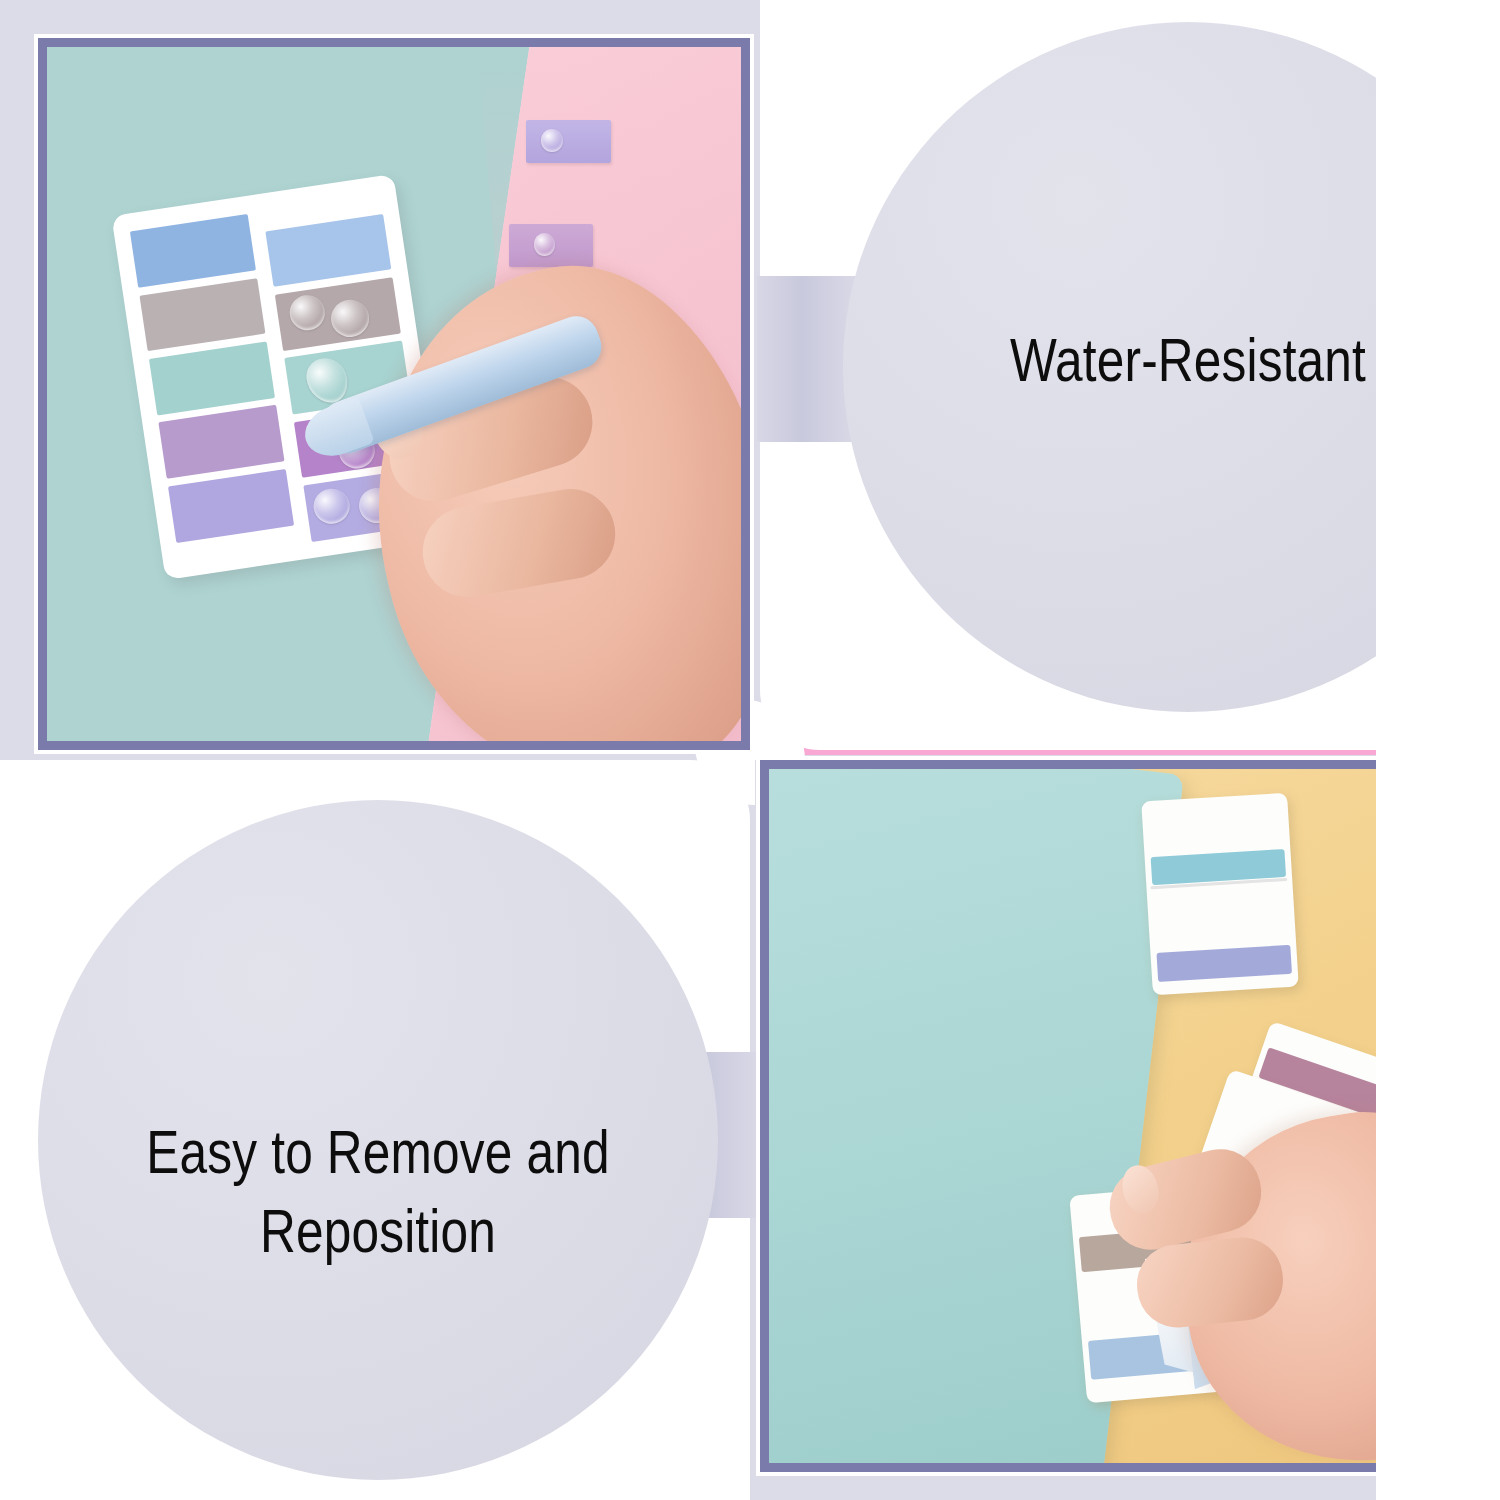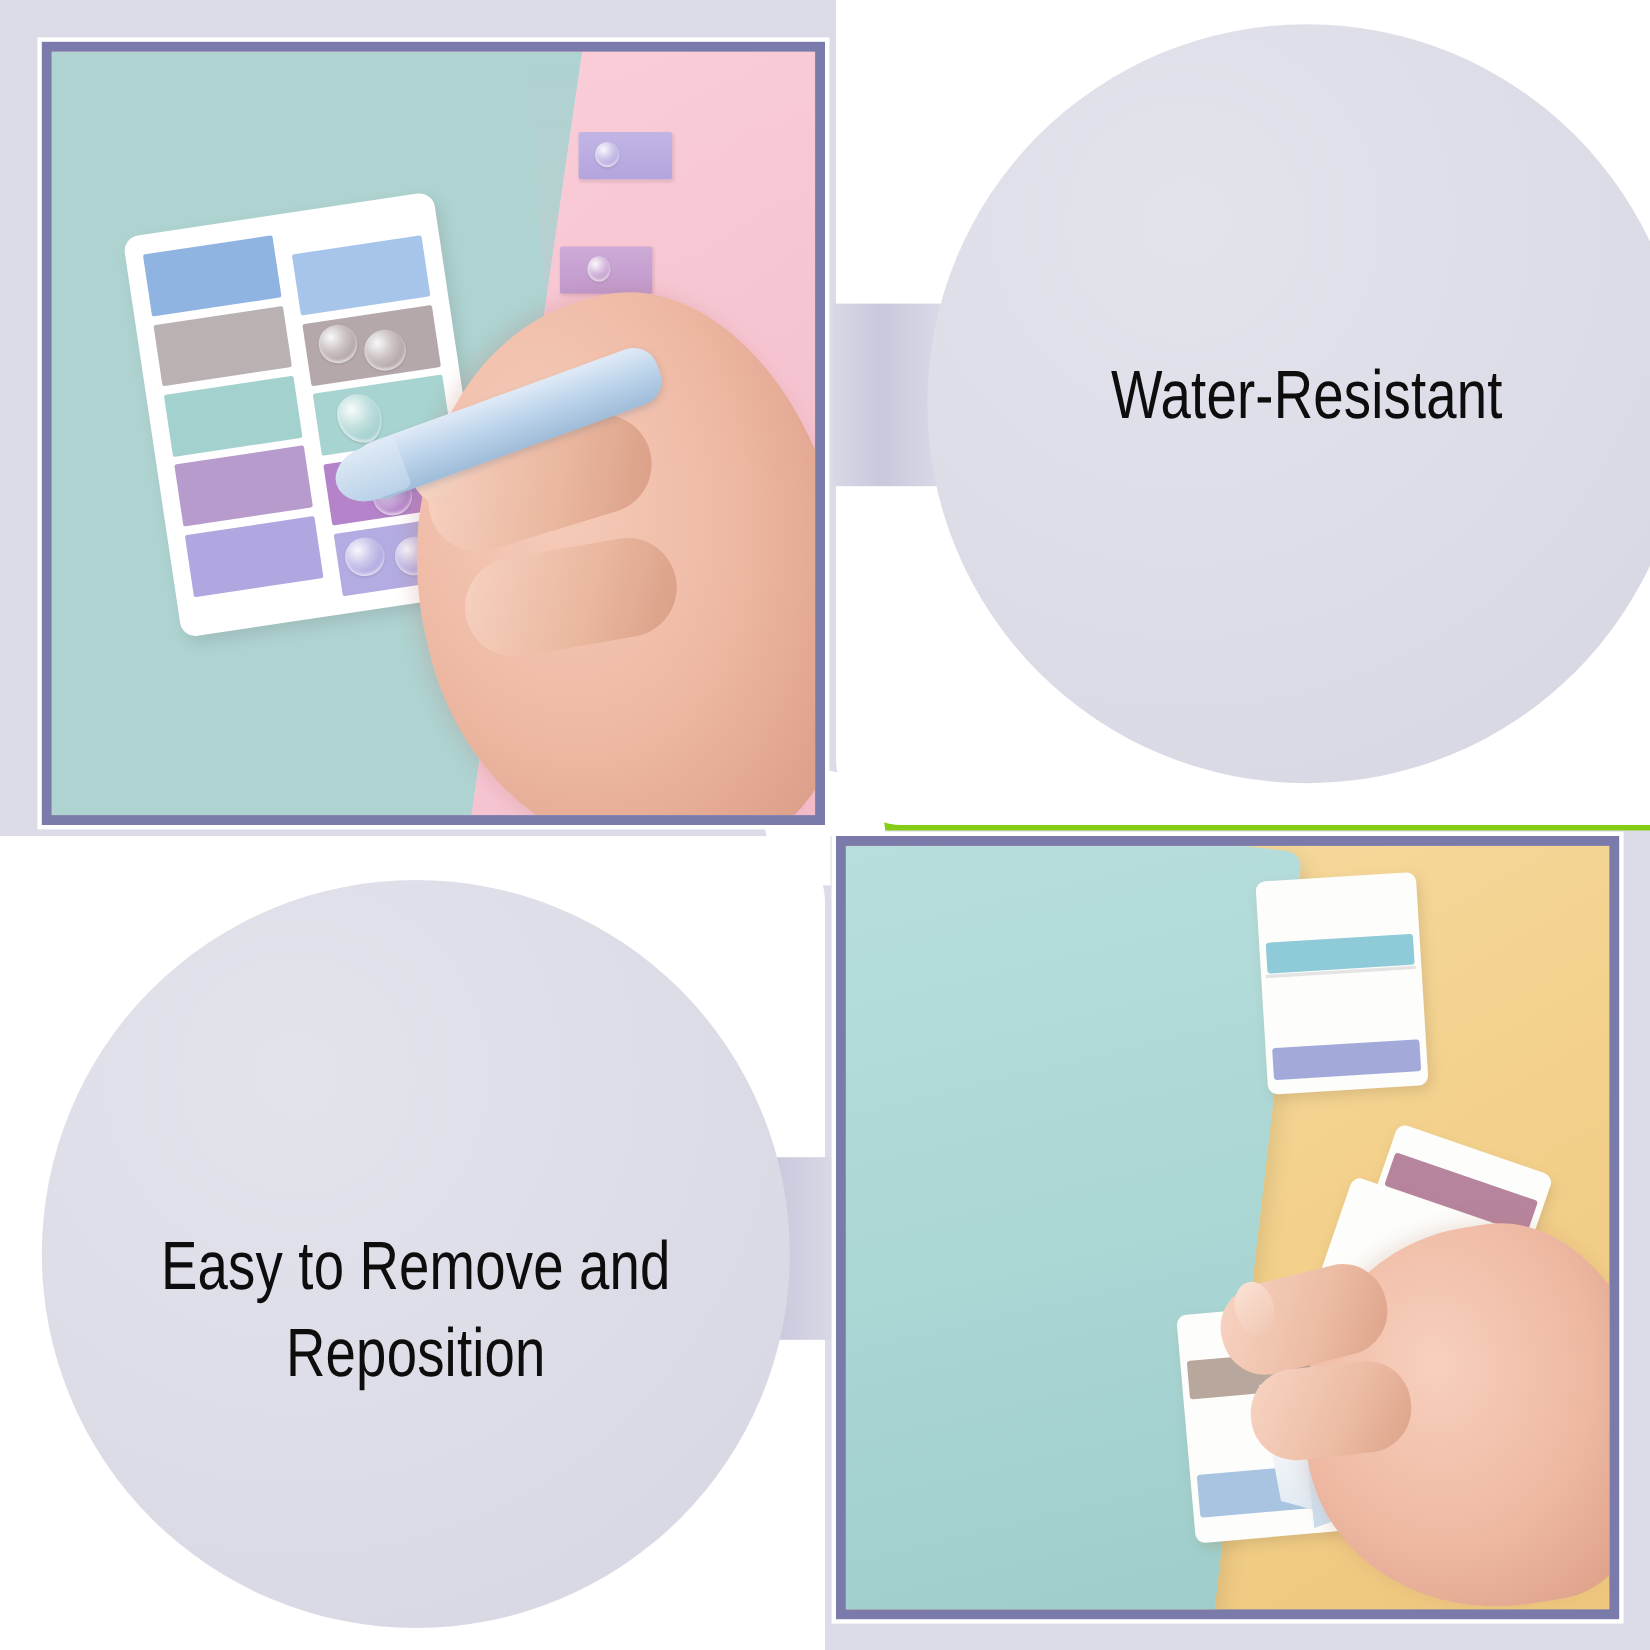--- a/index.html
+++ b/index.html
@@ -2,21 +2,21 @@
 <html><head>
 <meta charset="utf-8">
 <style>
   html,body{margin:0;padding:0;}
   body{
     width:1500px;height:1500px;
     background:#ffffff;
     font-family:"Liberation Sans","DejaVu Sans",sans-serif;
     overflow:hidden;
   }
-  .stage{position:relative;width:1500px;height:1500px;background:#84cc16;overflow:hidden;}
+  .stage{position:relative;width:1376px;height:1500px;background:#f9a8d4;overflow:hidden;}
 
   
   .lav-tl{position:absolute;left:0;top:0;width:800px;height:790px;background:#dcdce8;}
   .lav-br{position:absolute;left:745px;top:755px;width:755px;height:745px;background:#dcdce8;}
   
   .cut-tr{position:absolute;left:760px;top:-40px;width:800px;height:790px;background:#ffffff;border-bottom-left-radius:60px;}
   .cut-bl{position:absolute;left:-40px;top:760px;width:790px;height:800px;background:#ffffff;border-top-right-radius:60px;}
   .cut-notch-tr{position:absolute;left:745px;top:700px;width:60px;height:60px;background:#ffffff;border-top-right-radius:60px;}
   .cut-notch-bl{position:absolute;left:695px;top:745px;width:60px;height:60px;background:#ffffff;border-bottom-left-radius:60px;}
 

